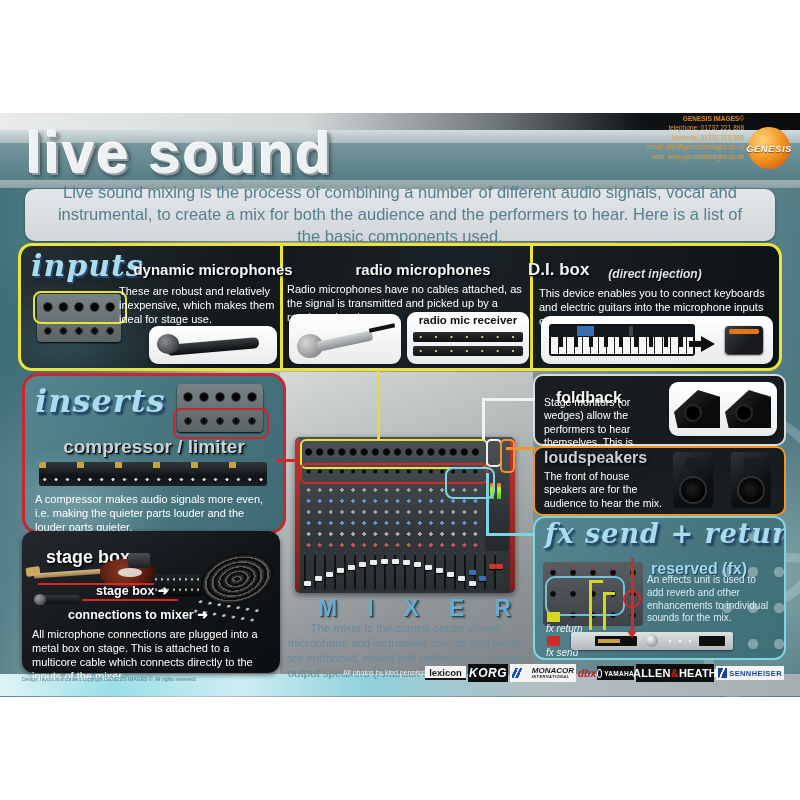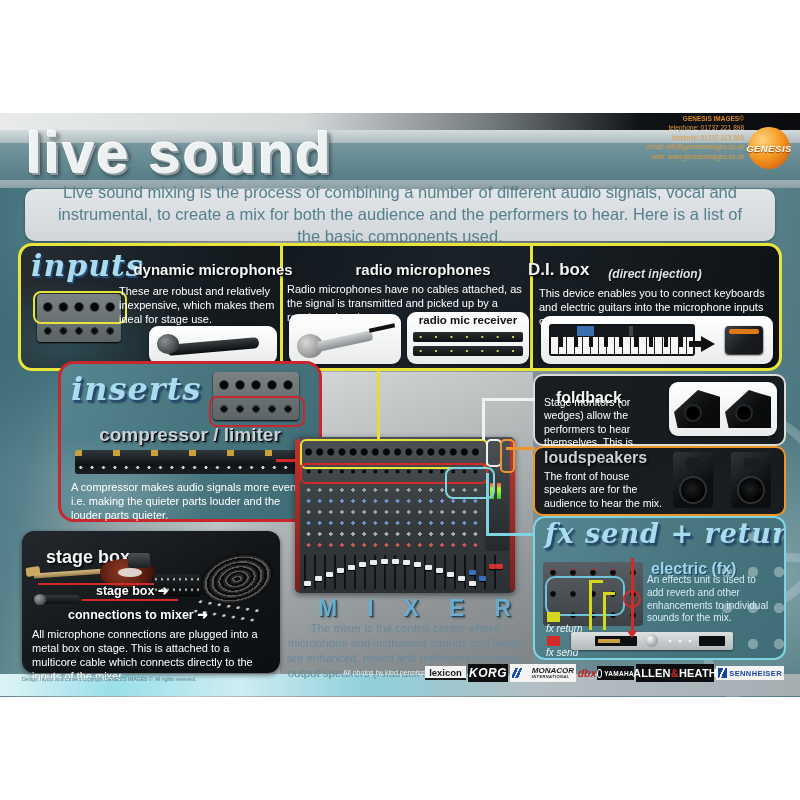--- a/index.html
+++ b/index.html
@@ -102,25 +102,25 @@
     repeating-linear-gradient(90deg,#f6f6f6 0 7px,#222 7px 8px);}
   .keys .black{position:absolute;left:5px;bottom:9px;right:2px;height:10px;background:
     repeating-linear-gradient(90deg,transparent 0 5px,#111 5px 9px,transparent 9px 15px);}
   .blkarrow{position:absolute;left:160px;top:20px;width:0;height:0;
     border-top:8px solid transparent;border-bottom:8px solid transparent;border-left:14px solid #111;}
   .blkarrow::before{content:"";position:absolute;left:-26px;top:-3px;width:13px;height:6px;background:#111;}
   .dibox{position:absolute;left:184px;top:10px;width:38px;height:28px;border-radius:4px;
     background:linear-gradient(135deg,#3c4246,#17191c 60%);box-shadow:0 1px 2px #000;}
   .dibox::before{content:"";position:absolute;left:4px;top:3px;width:30px;height:5px;background:#e07818;border-radius:2px;}
   
-  #insertsbox{position:absolute;left:22px;top:248px;width:258px;height:155px;z-index:6;
+  #insertsbox{position:absolute;left:22px;top:260px;width:258px;height:155px;z-index:6;
     border:3px solid #c8272e;border-radius:16px;
     background:
       radial-gradient(ellipse 140px 90px at 20% 85%, rgba(220,240,244,.25), transparent 70%),
-      linear-gradient(115deg,#558691 0%,#48767f 45%,#3f6b75 100%); margin-left: 36px;}
+      linear-gradient(115deg,#558691 0%,#48767f 45%,#3f6b75 100%);}
   #inserts-title{position:absolute;left:10px;top:6px;font-size:32px;}
   #xlr-inserts{left:152px;top:8px;width:86px;height:48px;}
   #hl-inserts{left:148px;top:32px;width:92px;height:27px;border:2.5px solid #c8272e;border-radius:8px;position:absolute;}
   #comp-head{position:absolute;left:0;top:60px;width:100%;text-align:center;font-size:19px;}
   #comprack{position:absolute;left:14px;top:86px;width:228px;height:24px;border-radius:3px;
     background-image:
       radial-gradient(circle 2.5px at 50% 72%, #d6d8d8 55%, transparent 65%),
       repeating-linear-gradient(90deg, #caa23a 0 7px, transparent 7px 38px),
       linear-gradient(#30373b,#101416 60%,#1a1f22);
     background-size:5% 100%,100% 6px,100% 100%;background-repeat:repeat-x,no-repeat,no-repeat;}
@@ -469,21 +469,21 @@
       <div id="fxpanel">
         <div class="toprow"></div>
         <div id="fxblue"></div>
         <div id="fxredknob"></div>
       </div>
       <div class="yline" id="yl1"></div>
       <div class="yline" id="yl2"></div>
       <div class="ylh" id="ylh1"></div>
       <div class="ylh" id="ylh2"></div>
       <div id="fxredarrow"></div>
-      <h4 id="fx-head">electric (fx)</h4>
+      <h4 id="fx-head">reserved (fx)</h4>
       <p class="bt" id="fx-body">An effects unit is used to add reverb and other enhancements to individual sounds for the mix.</p>
       <div class="sq" id="sq-y"></div>
       <div class="legend" id="lg-return">fx return</div>
       <div class="sq" id="sq-r"></div>
       <div class="legend" id="lg-send">fx send</div>
       <div id="fxrack">
         <div class="disp"></div>
         <div class="knob"></div>
         <div class="btns"></div>
         <div class="disp2"></div>

